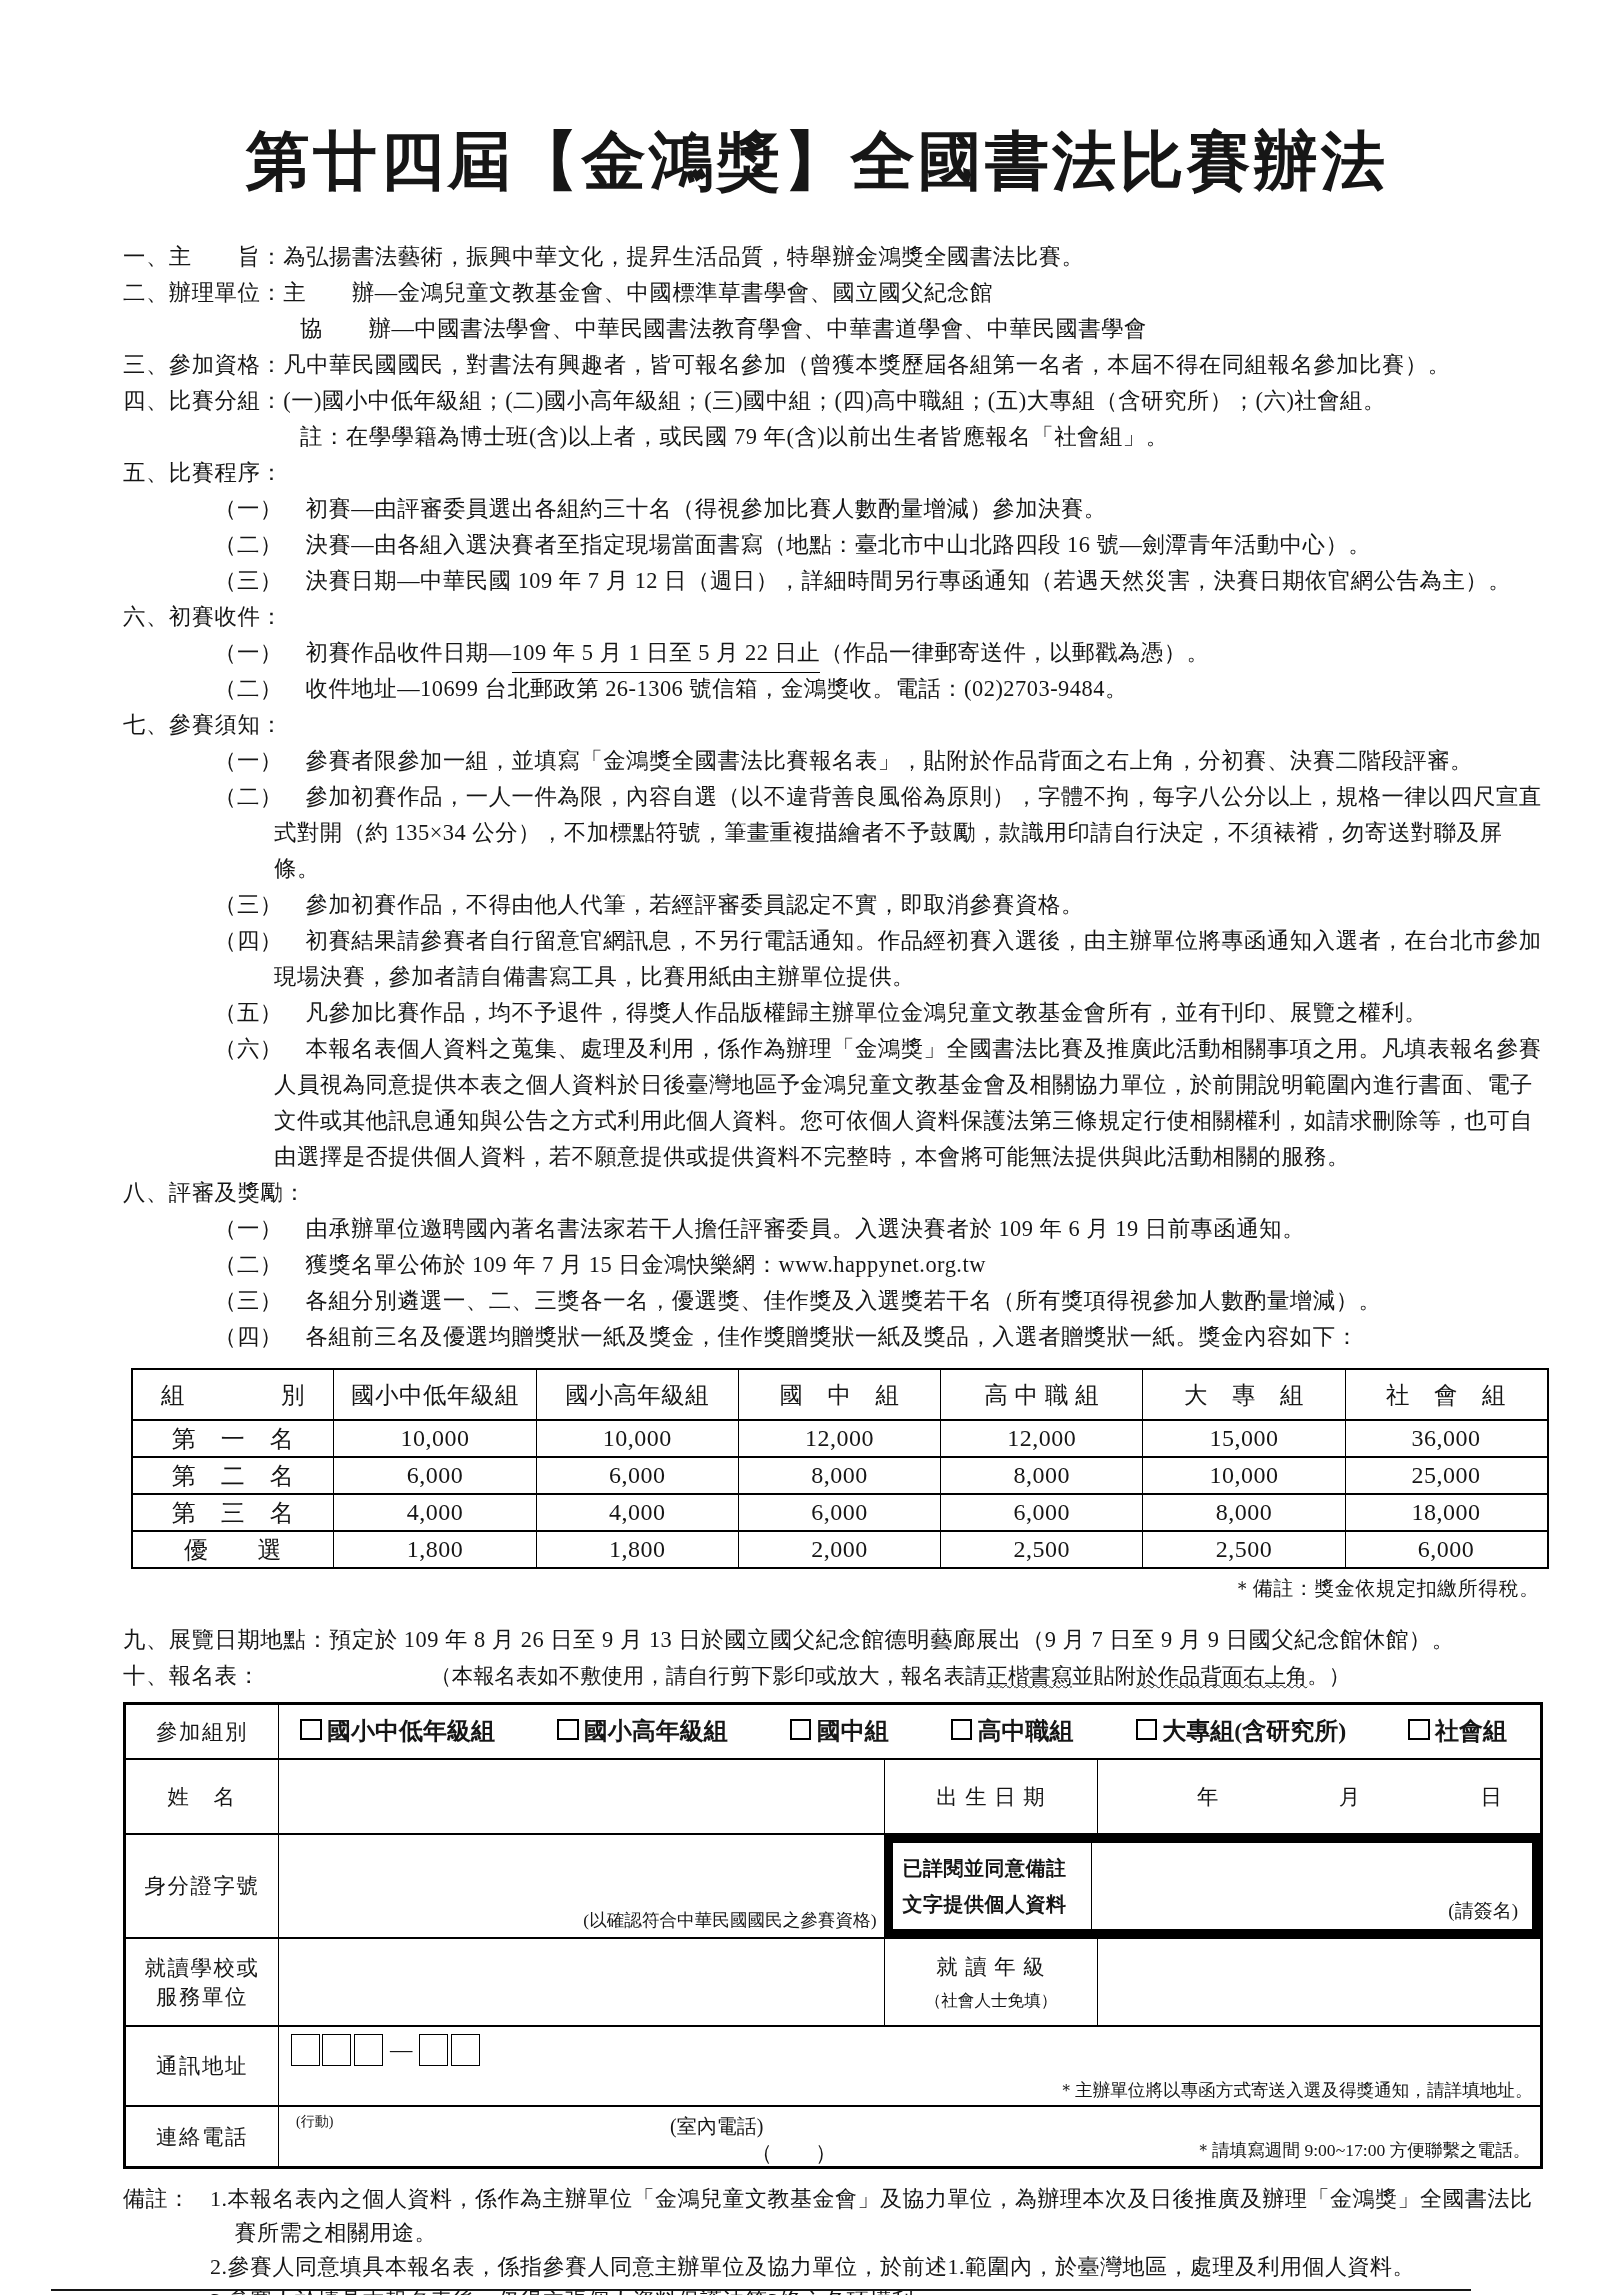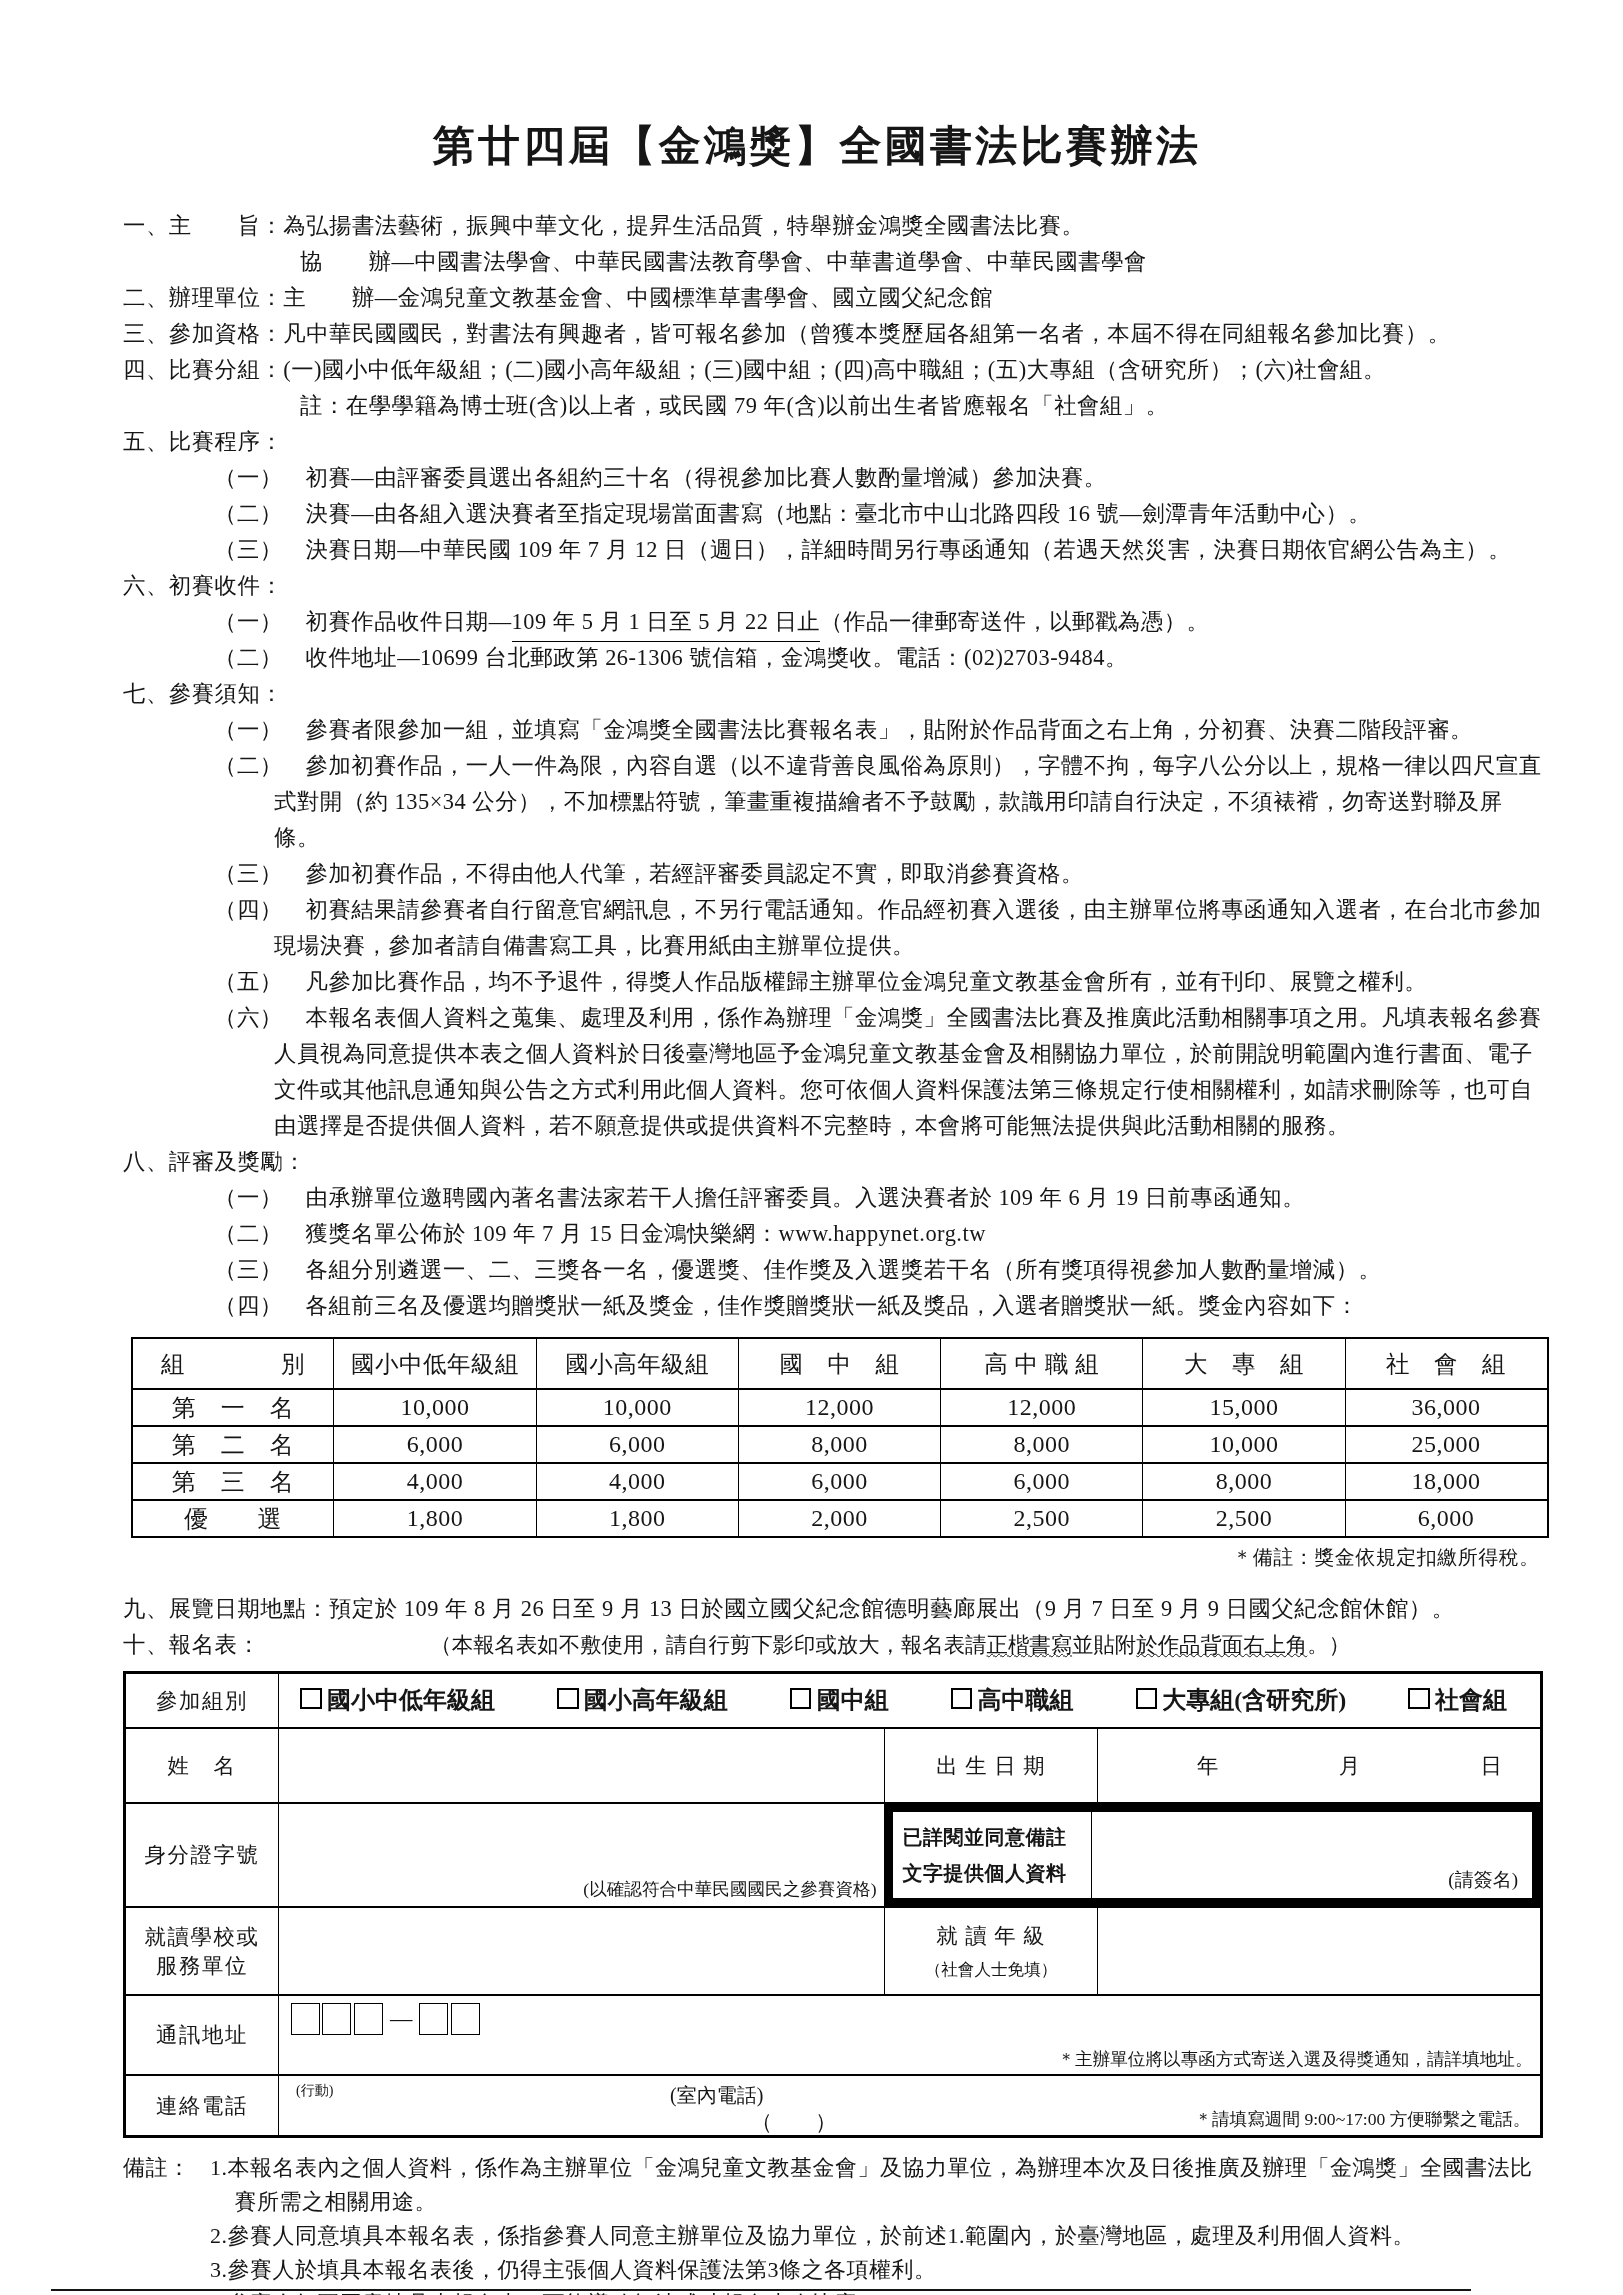--- a/index.html
+++ b/index.html
@@ -4,21 +4,21 @@
 <style>
   * { margin:0; padding:0; box-sizing:border-box; }
   html,body { width:1623px; height:2295px; background:#ffffff; overflow:hidden; }
   .page {
     position:relative; width:1623px; height:2295px;
     padding:91px 80px 0 123px;
     font-family:"Liberation Serif","DejaVu Serif",serif;
     color:#161616;
   }
   .title {
-    font-size:42px; font-weight:700; text-align:center;
+    font-size:64px; font-weight:700; text-align:center;
     letter-spacing:3.2px; margin:27px 0 34px -32px; white-space:nowrap;
   }
   .line { font-size:22.4px; line-height:36px; letter-spacing:0.5px; }
   .sub  { font-size:22.4px; line-height:36px; letter-spacing:0.5px;
           margin-left:91px; padding-left:60px; text-indent:-60px; }
   .org-co { margin-left:177px; }
   .note4  { margin-left:177px; }
   .u { border-bottom:1.6px solid #000; padding-bottom:7px; }
   .wavy { text-decoration-line:underline; text-decoration-style:wavy; text-decoration-thickness:1.1px; }
 
@@ -83,22 +83,22 @@
   .scanline { position:absolute; left:51px; bottom:4.3px; width:1420px; height:2.1px; background:#161616; }
 </style>
 </head>
 <body>
 
 <div class="page">
 
   <h1 class="title">第廿四屆【金鴻獎】全國書法比賽辦法</h1>
 
   <p class="line">一、主　　旨：為弘揚書法藝術，振興中華文化，提昇生活品質，特舉辦金鴻獎全國書法比賽。</p>
+  <p class="line">二、辦理單位：主　　辦—金鴻兒童文教基金會、中國標準草書學會、國立國父紀念館</p>
   <p class="line org-co">協　　辦—中國書法學會、中華民國書法教育學會、中華書道學會、中華民國書學會</p>
-  <p class="line">二、辦理單位：主　　辦—金鴻兒童文教基金會、中國標準草書學會、國立國父紀念館</p>
   <p class="line">三、參加資格：凡中華民國國民，對書法有興趣者，皆可報名參加（曾獲本獎歷屆各組第一名者，本屆不得在同組報名參加比賽）。</p>
   <p class="line">四、比賽分組：(一)國小中低年級組；(二)國小高年級組；(三)國中組；(四)高中職組；(五)大專組（含研究所）；(六)社會組。</p>
   <p class="line note4">註：在學學籍為博士班(含)以上者，或民國 79 年(含)以前出生者皆應報名「社會組」。</p>
   <p class="line">五、比賽程序：</p>
   <p class="sub">（一）　初賽—由評審委員選出各組約三十名（得視參加比賽人數酌量增減）參加決賽。</p>
   <p class="sub">（二）　決賽—由各組入選決賽者至指定現場當面書寫（地點：臺北市中山北路四段 16 號—劍潭青年活動中心）。</p>
   <p class="sub">（三）　決賽日期—中華民國 109 年 7 月 12 日（週日），詳細時間另行專函通知（若遇天然災害，決賽日期依官網公告為主）。</p>
   <p class="line">六、初賽收件：</p>
   <p class="sub"><span>（一）　初賽作品收件日期—</span><span class="u">109 年 5 月 1 日至 5 月 22 日止</span><span>（作品一律郵寄送件，以郵戳為憑）。</span></p>
   <p class="sub">（二）　收件地址—10699 台北郵政第 26-1306 號信箱，金鴻獎收。電話：(02)2703-9484。</p>

